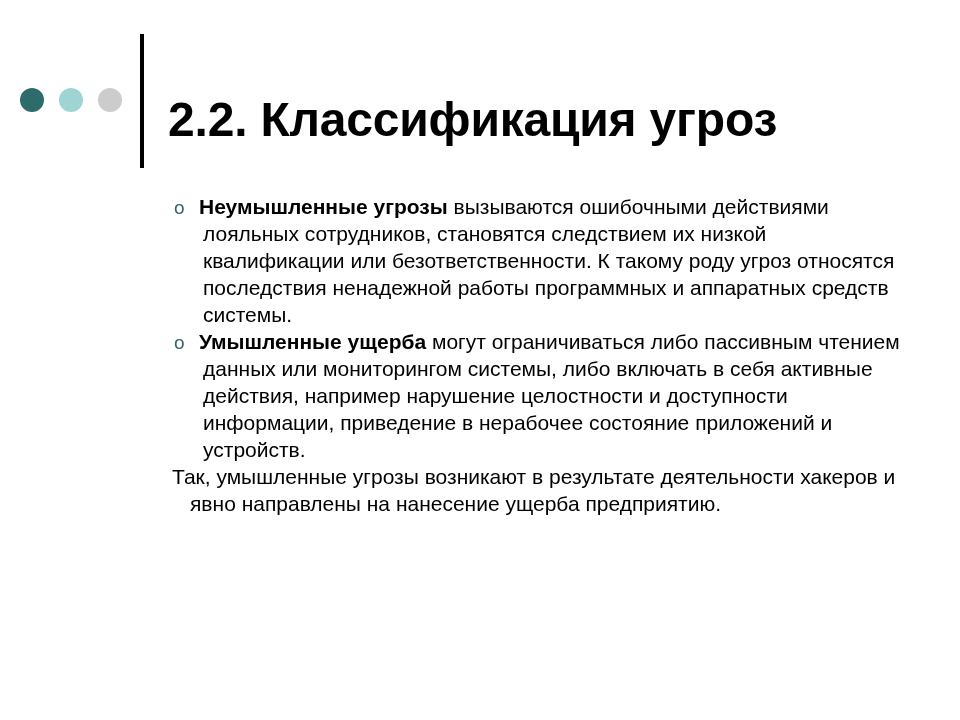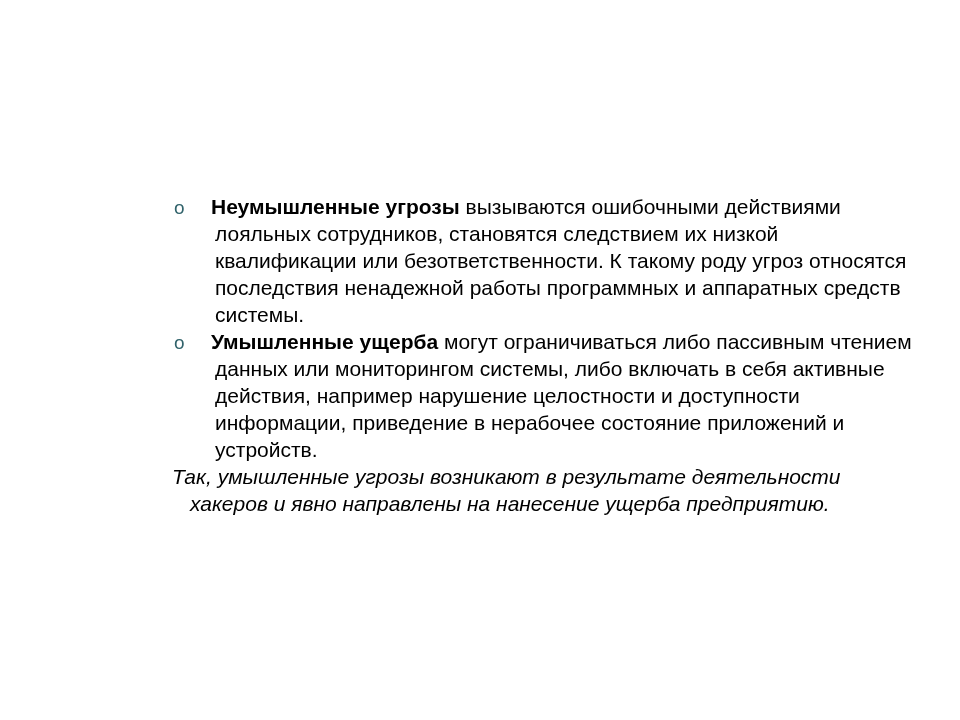--- a/index.html
+++ b/index.html
@@ -93,45 +93,56 @@
   .para-bullet .bullet-marker {
     position: absolute;
     left: 174px;
     top: 1px;
     color: #31636b;
     font-size: 19px;
     line-height: 27px;
   }
   .para-bullet .para-text {
     display: block;
-    margin-left: 12px;
+    margin-left: 0;
     text-indent: -4px;
   }
 
   
   .para-plain {
     padding-left: 190px;
     padding-right: 46px;
     text-indent: -18px;
-    font-style: italic;
   }
 
   .para-italic {
     font-style: italic;
   }
 
   .bold-lead {
     font-weight: bold;
   }
 </style>
 </head>
 <body>
 
 <div class="slide">
 
+  <div class="slide-header">
+
+    <div class="dots">
+      <span class="dot dot-1" style="background: rgb(46, 107, 107);"></span>
+      <span class="dot dot-2" style="background: rgb(159, 212, 212);"></span>
+      <span class="dot dot-3" style="background: rgb(204, 204, 204);"></span>
+    </div>
+
+    <div class="divider"></div>
+
+    <h1 class="slide-title">2.2. Классификация угроз</h1>
+  </div>
 
   <div class="slide-body">
 
     <div class="para para-bullet">
       <span class="bullet-marker" style="color: rgb(49, 99, 107);">o</span>
       <span class="para-text"><span class="bold-lead">Неумышленные угрозы</span><span> вызываются ошибочными действиями лояльных сотрудников, становятся следствием их низкой квалификации или безответственности. К такому роду угроз относятся последствия ненадежной работы программных и аппаратных средств системы.</span></span>
     </div>
 
 
     <div class="para para-bullet">

